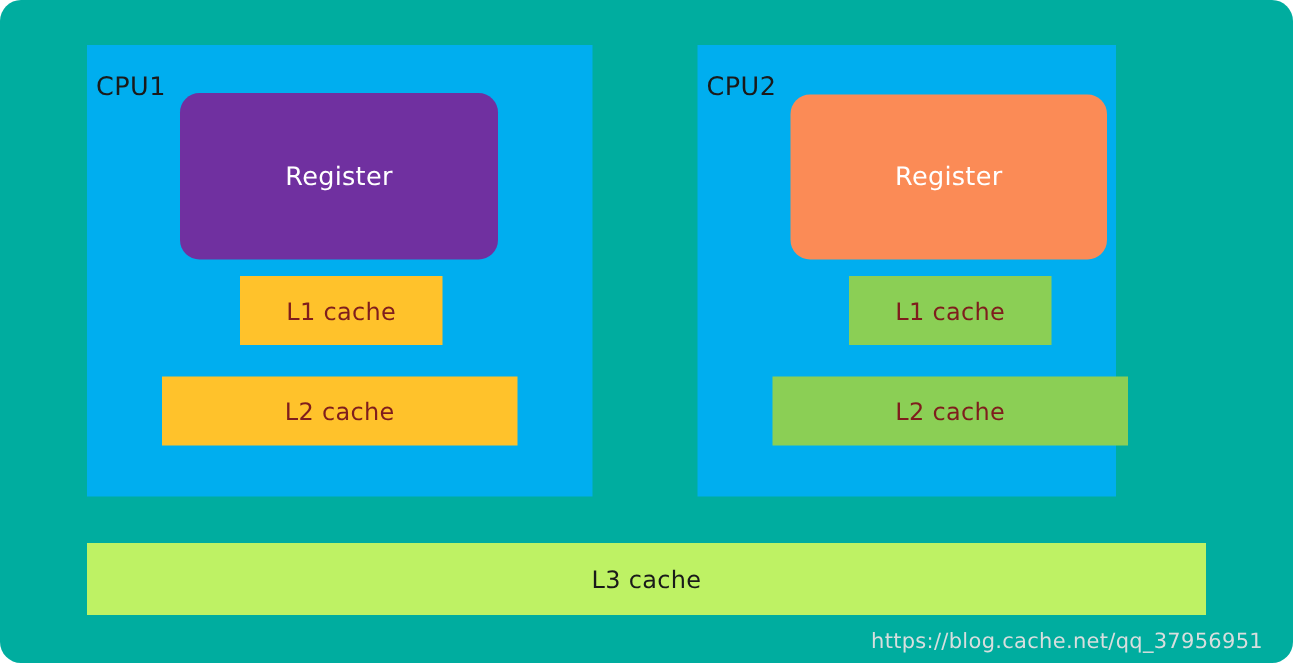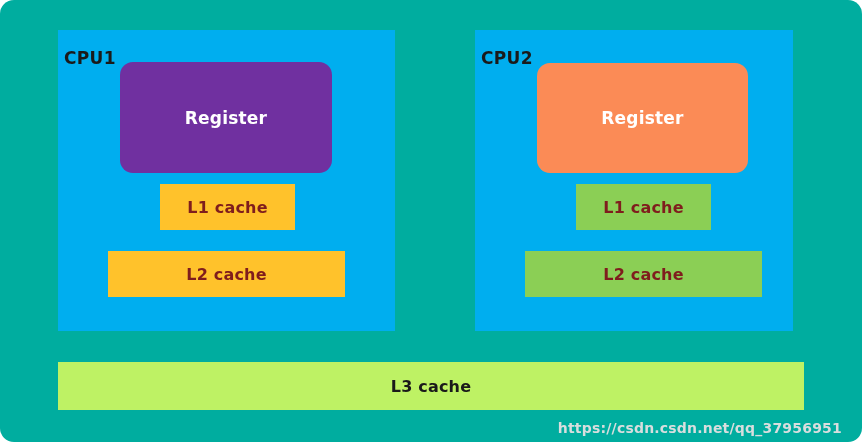--- a/index.html
+++ b/index.html
@@ -19,37 +19,36 @@
   }
   .board {
     position: absolute;
     left: 0;
     top: 0;
     width: 862px;
     height: 442px;
     background: #00ad9f;
     border-radius: 14px;
     box-sizing: border-box;
-    font-weight: bold;
   }
   .cpu-block {
     position: absolute;
     background: #00aeef;
     box-sizing: border-box;
   }
   .cpu-block.cpu1 {
     left: 58px;
     top: 30px;
     width: 337px;
     height: 301px;
   }
   .cpu-block.cpu2 {
-    left: 475px;
+    left: 465px;
     top: 30px;
-    width: 318px;
+    width: 279px;
     height: 301px;
   }
   .cpu-label {
     position: absolute;
     left: 6px;
     top: 18px;
     font-size: 17px;
     color: #1a1a1a;
     letter-spacing: 0.3px;
     white-space: nowrap;
@@ -158,15 +157,15 @@
 
     <div class="cpu-block cpu2">
       <div class="cpu-label">CPU2</div>
       <div class="register-box r2">Register</div>
       <div class="cache-box l1b">L1 cache</div>
       <div class="cache-box l2b">L2 cache</div>
     </div>
 
     <div class="l3-box">L3 cache</div>
 
-    <div class="watermark">https://csdn.csdn.net/qq_37956951</div>
+    <div class="watermark">https://blog.cache.net/qq_37956951</div>
   </div>
 </div>
 
 </body></html>

